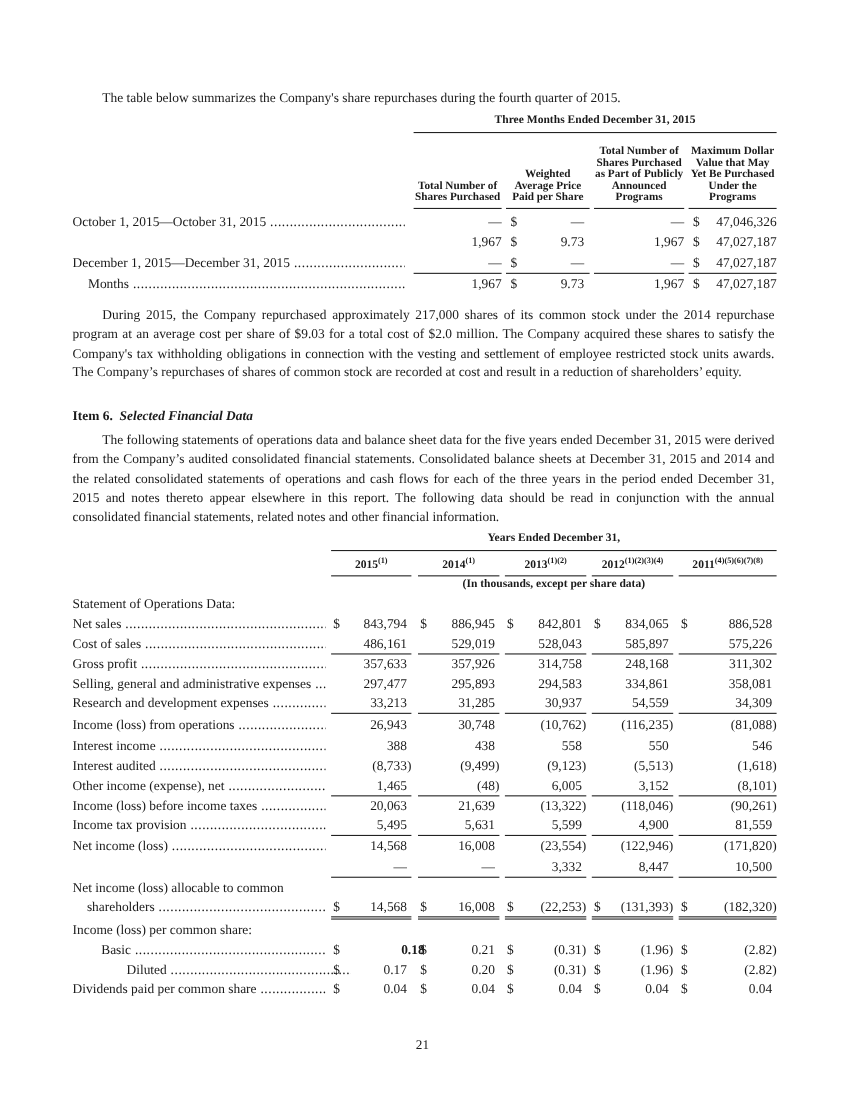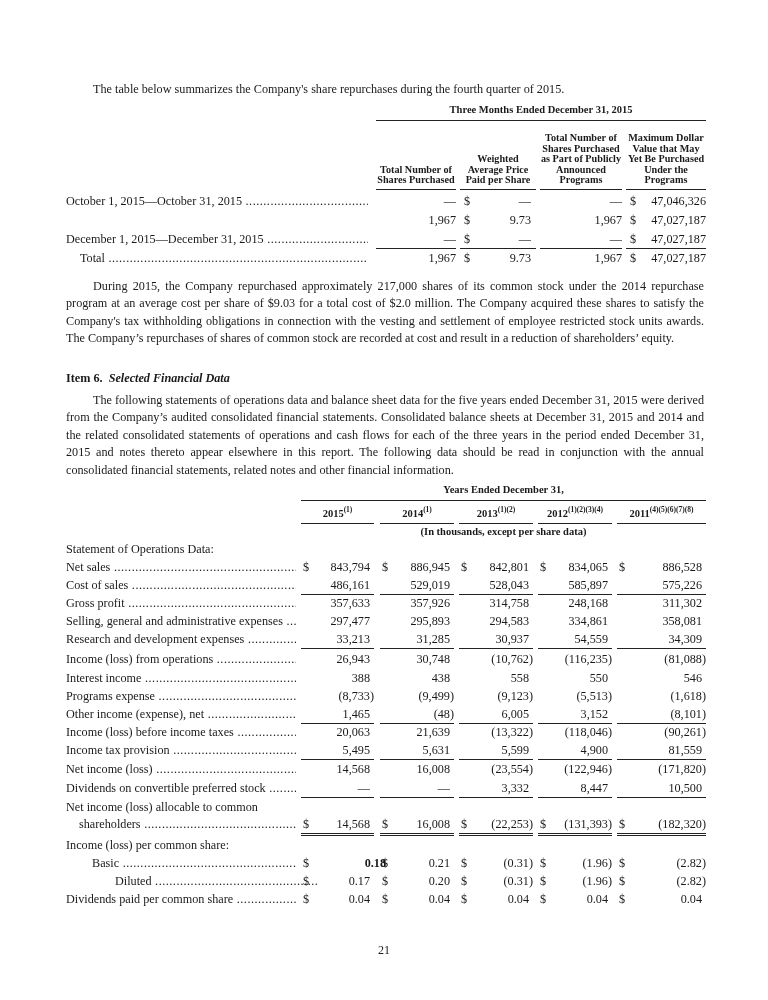--- a/index.html
+++ b/index.html
@@ -74,21 +74,21 @@
         <div class="row" style="top: 230px; width: 640px;">
           <span class="lbl" style="left: 0px; width: 302px;">December 1, 2015—December 31, 2015</span>
           <span class="cell" style="left: 310px; width: 80px;">—</span>
           <span class="dollar" style="left: 398px;">$</span>
           <span class="cell" style="left: 410px; width: 55px;">—</span>
           <span class="cell" style="left: 474px; width: 82px;">—</span>
           <span class="dollar" style="left: 564px;">$</span>
           <span class="cell" style="left: 574px; width: 66px;">47,027,187</span>
         </div>
         <div class="row" style="top: 249px; width: 640px;">
-          <span class="lbl" style="left: 14px; width: 288px;">Total</span>
+          <span class="lbl" style="left: 14px; width: 288px;">Months</span>
           <span class="cell" style="left: 310px; width: 80px;">1,967</span>
           <span class="dollar" style="left: 398px;">$</span>
           <span class="cell" style="left: 410px; width: 55px;">9.73</span>
           <span class="cell" style="left: 474px; width: 82px;">1,967</span>
           <span class="dollar" style="left: 564px;">$</span>
           <span class="cell" style="left: 574px; width: 66px;">47,027,187</span>
         </div>
         <div class="uline" style="left: 310px; width: 80px; top: 248px;"></div>
         <div class="uline" style="left: 394px; width: 76px; top: 248px;"></div>
         <div class="uline" style="left: 474px; width: 82px; top: 248px;"></div>
@@ -187,21 +187,21 @@
         </div>
         <div class="row" style="top: 669px; width: 640px;">
           <span class="lbl" style="left: 0px; width: 230px;">Interest income</span>
           <span class="cell" style="left: 235px; width: 69px;">388</span>
           <span class="cell" style="left: 314px; width: 70px;">438</span>
           <span class="cell" style="left: 393px; width: 70px;">558</span>
           <span class="cell" style="left: 472px; width: 70px;">550</span>
           <span class="cell" style="left: 551px; width: 85px;">546</span>
         </div>
         <div class="row" style="top: 687px; width: 640px;">
-          <span class="lbl" style="left: 0px; width: 230px;">Programs expense</span>
+          <span class="lbl" style="left: 0px; width: 230px;">Interest audited</span>
           <span class="cell" style="left: 235px; width: 73px;">(8,733)</span>
           <span class="cell" style="left: 314px; width: 74px;">(9,499)</span>
           <span class="cell" style="left: 393px; width: 74px;">(9,123)</span>
           <span class="cell" style="left: 472px; width: 74px;">(5,513)</span>
           <span class="cell" style="left: 551px; width: 89px;">(1,618)</span>
         </div>
         <div class="row" style="top: 705px; width: 640px;">
           <span class="lbl" style="left: 0px; width: 230px;">Other income (expense), net</span>
           <span class="cell" style="left: 235px; width: 69px;">1,465</span>
           <span class="cell" style="left: 314px; width: 74px;">(48)</span>
@@ -237,21 +237,20 @@
         <div class="uline" style="left: 551px; width: 89px; top: 759px;"></div>
         <div class="row" style="top: 760px; width: 640px;">
           <span class="lbl" style="left: 0px; width: 230px;">Net income (loss)</span>
           <span class="cell" style="left: 235px; width: 69px;">14,568</span>
           <span class="cell" style="left: 314px; width: 70px;">16,008</span>
           <span class="cell" style="left: 393px; width: 74px;">(23,554)</span>
           <span class="cell" style="left: 472px; width: 74px;">(122,946)</span>
           <span class="cell" style="left: 551px; width: 89px;">(171,820)</span>
         </div>
         <div class="row" style="top: 779px; width: 640px;">
-          <span class="lbl" style="left: 0px; width: 230px;">Dividends on convertible preferred stock</span>
           <span class="cell" style="left: 235px; width: 69px;">—</span>
           <span class="cell" style="left: 314px; width: 70px;">—</span>
           <span class="cell" style="left: 393px; width: 70px;">3,332</span>
           <span class="cell" style="left: 472px; width: 70px;">8,447</span>
           <span class="cell" style="left: 551px; width: 85px;">10,500</span>
         </div>
         <div class="uline" style="left: 235px; width: 73px; top: 797px;"></div>
         <div class="uline" style="left: 314px; width: 74px; top: 797px;"></div>
         <div class="uline" style="left: 393px; width: 74px; top: 797px;"></div>
         <div class="uline" style="left: 472px; width: 74px; top: 797px;"></div>

